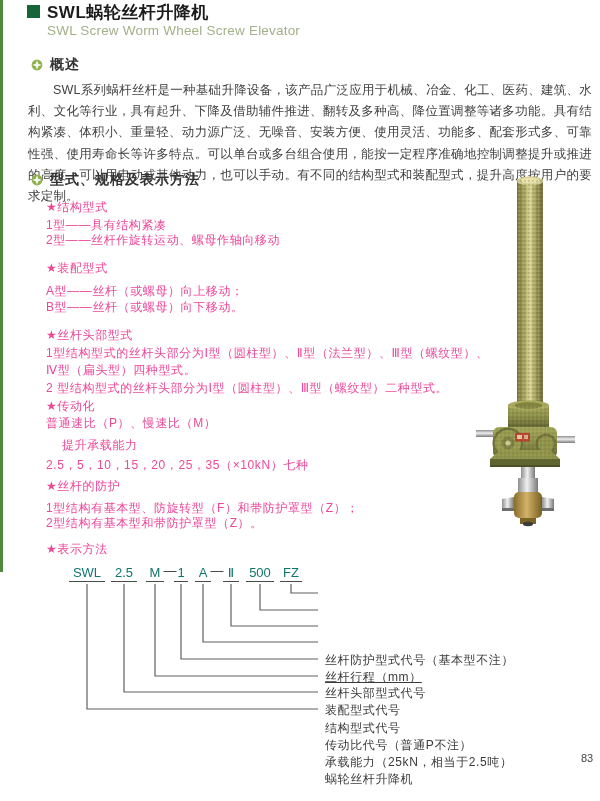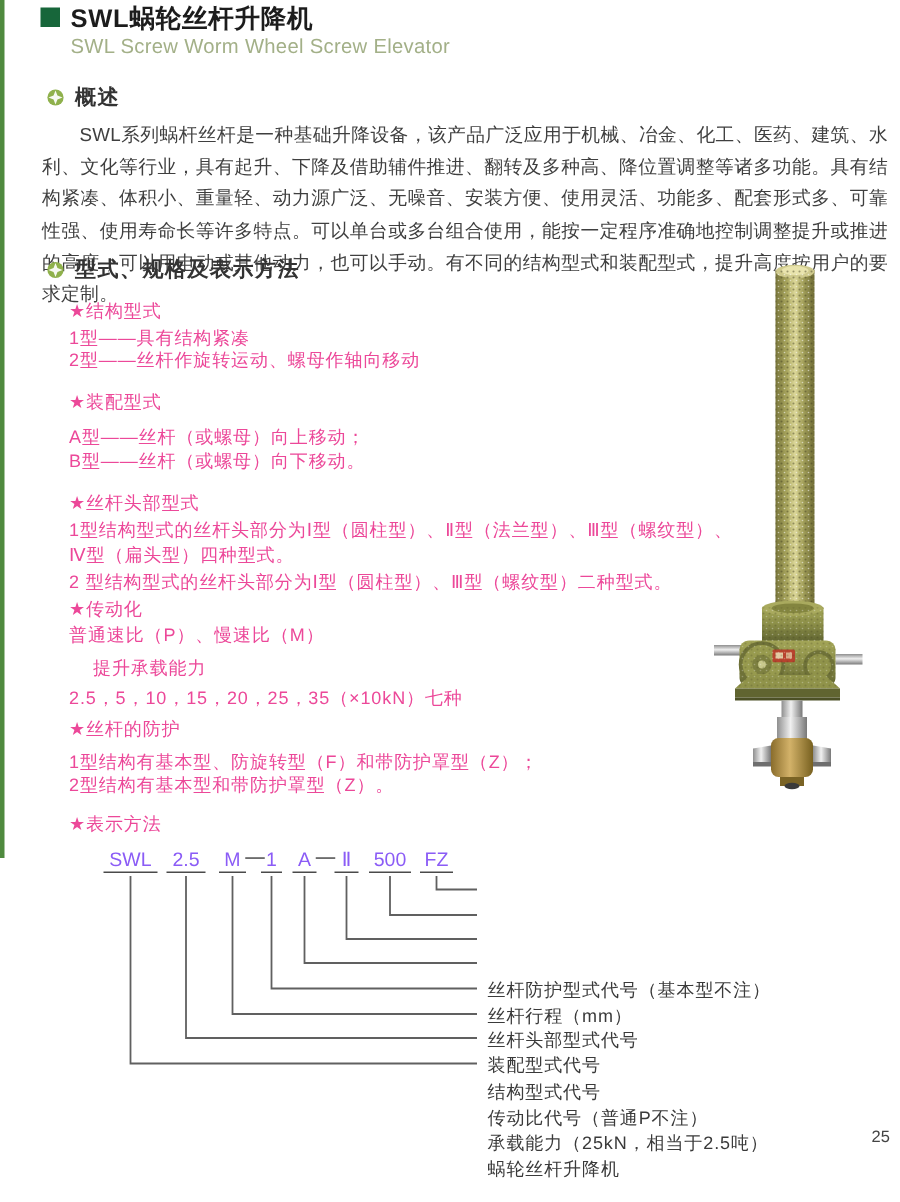--- a/index.html
+++ b/index.html
@@ -24,21 +24,21 @@
     font-size:12.5px;line-height:21.2px;text-align:justify;text-indent:2em;
     color:#3f3f3f;letter-spacing:0.2px;
   }
   
   .tline{position:absolute;left:46px;font-size:12px;color:#ec4899;letter-spacing:0.6px;line-height:17px;}
   .tline.wrap{width:452px;}
   .tline.indent{left:62px;}
   
   .dpart{
     position:absolute;top:565px;height:16px;border-bottom:1.5px solid #4a4a4a;
-    text-align:center;font-size:13px;color:#8b5cf6;
+    text-align:center;font-size:13px;color:#0f766e;
   }
   .djoin{
     position:absolute;top:563px;height:16px;text-align:center;font-size:13px;color:#2e2e2e;
   }
   .dlabel{position:absolute;left:325px;font-size:12px;color:#3a3a3a;letter-spacing:0.6px;}
   .page-num{position:absolute;left:581px;top:752px;font-size:11px;color:#444;}
   svg{display:block;}
 </style>
 </head>
 <body>
@@ -102,29 +102,29 @@
     <path d="M231 0 V42  H318"></path>
     <path d="M203 0 V58  H318"></path>
     <path d="M181 0 V75  H318"></path>
     <path d="M155 0 V92  H318"></path>
     <path d="M124 0 V108 H318"></path>
     <path d="M87  0 V125 H318"></path>
   </g>
 </svg>
 
 <div class="dlabel" style="top:652px;">丝杆防护型式代号（基本型不注）</div>
-<div class="dlabel" style="top:669px;">丝杆行程（mm）</div>
+<div class="dlabel" style="top:669px;text-decoration:underline;">丝杆行程（mm）</div>
 <div class="dlabel" style="top:685px;">丝杆头部型式代号</div>
 <div class="dlabel" style="top:702px;">装配型式代号</div>
 <div class="dlabel" style="top:720px;">结构型式代号</div>
 <div class="dlabel" style="top:737px;">传动比代号（普通P不注）</div>
 <div class="dlabel" style="top:754px;">承载能力（25kN，相当于2.5吨）</div>
 <div class="dlabel" style="top:771px;">蜗轮丝杆升降机</div>
 
-<div class="page-num">25</div>
+<div class="page-num">83</div>
 
 <svg class="abs" style="left:468px;top:172px;" width="132" height="400" viewBox="0 0 132 400">
   <defs>
     <linearGradient id="colG" x1="0" y1="0" x2="1" y2="0">
       <stop offset="0" stop-color="#77743a"></stop>
       <stop offset="0.3" stop-color="#aaa75f"></stop>
       <stop offset="0.5" stop-color="#ddd89a"></stop>
       <stop offset="0.7" stop-color="#a5a25c"></stop>
       <stop offset="1" stop-color="#6e6b34"></stop>
     </linearGradient>

